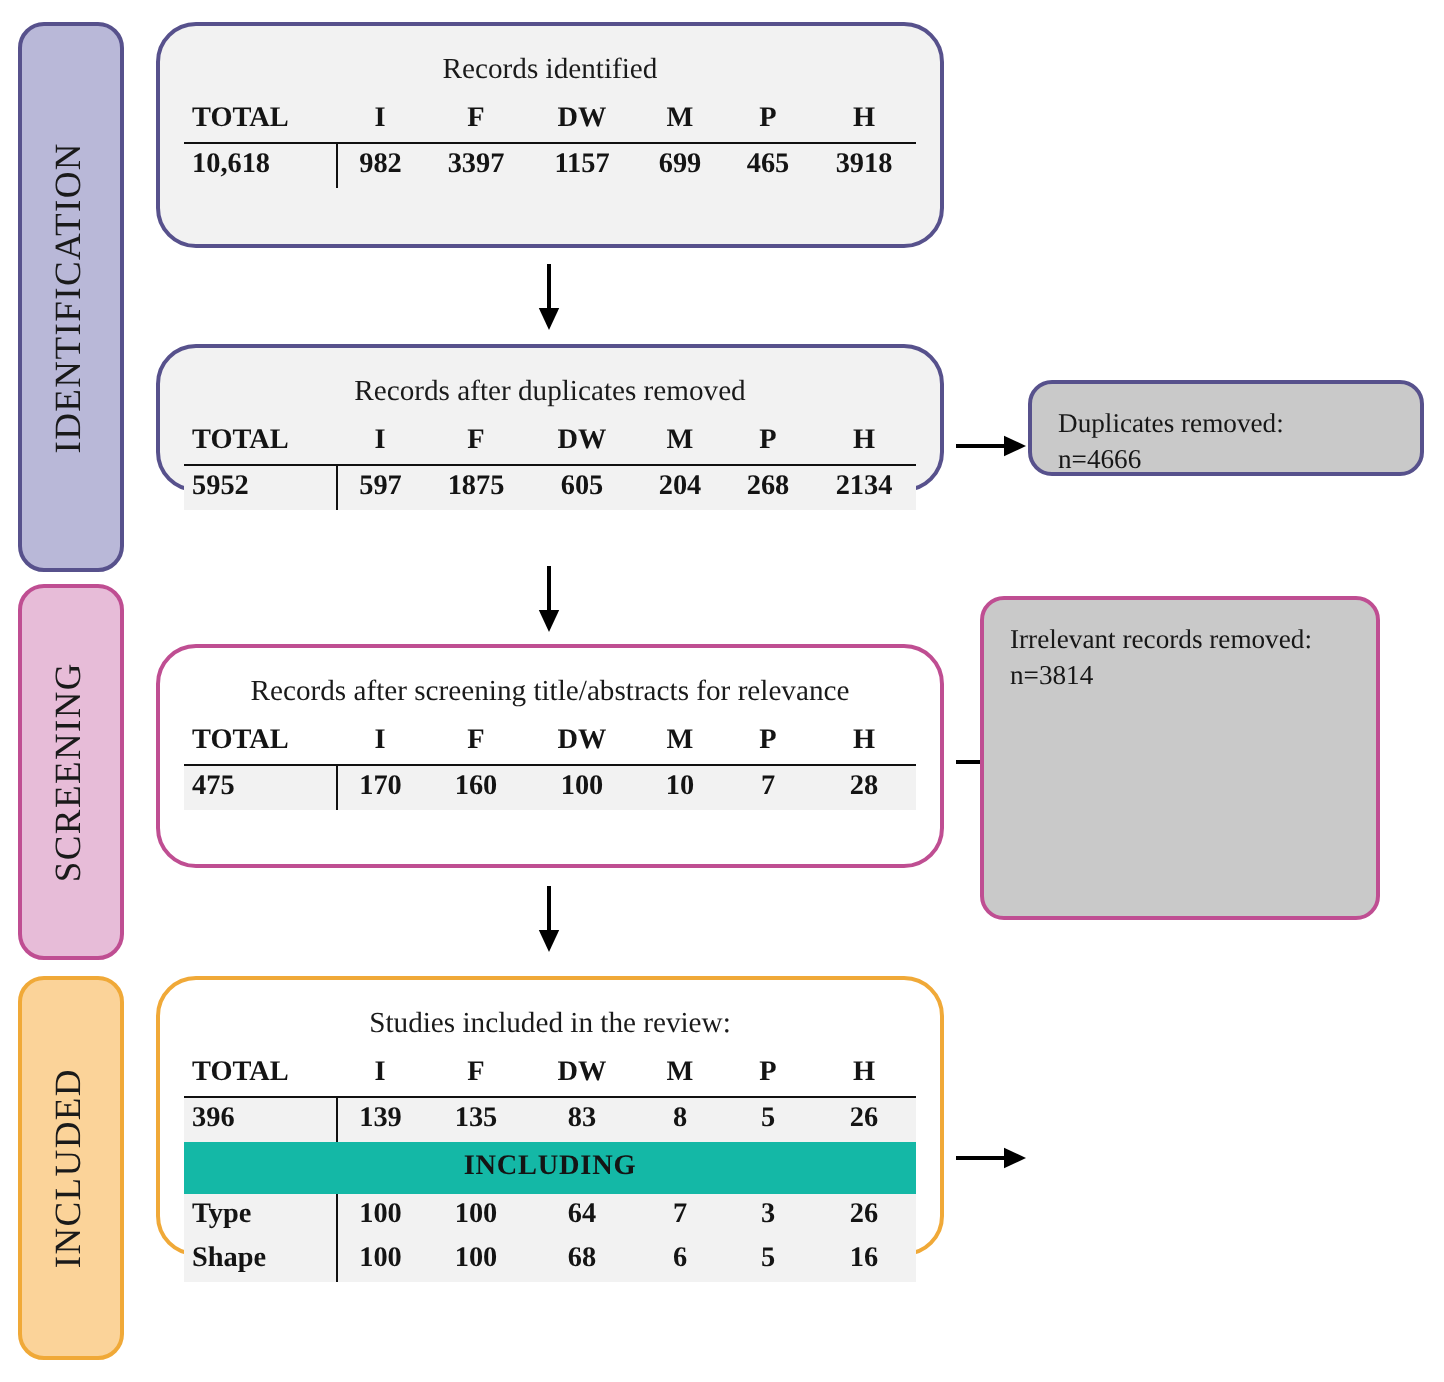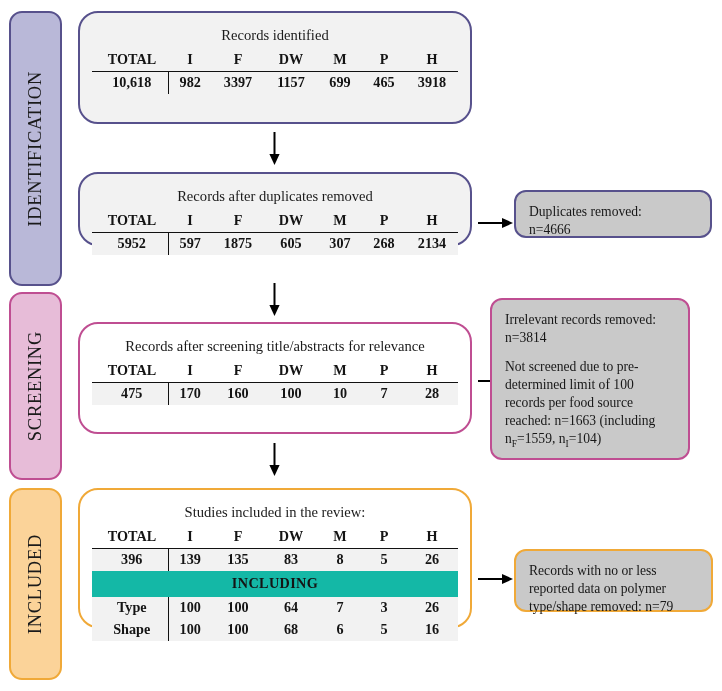--- a/index.html
+++ b/index.html
@@ -70,21 +70,21 @@
   table.flow-table th,
   table.flow-table td {
     font-size: 14.2px;
     text-align: center;
     padding: 2px 0 3px 0;
     font-weight: bold;
     color: #141414;
   }
   table.flow-table th.col-total,
   table.flow-table td.col-total {
-    text-align: center;
+    text-align: left;
     padding-left: 4px;
   }
   table.flow-table thead th {
     border-bottom: 1.6px solid #111;
   }
   table.flow-table tbody tr.data-row {
     background: #f2f2f2;
   }
   table.flow-table tbody tr.data-row td.col-total {
     border-right: 1.6px solid #111;
@@ -201,21 +201,21 @@
           <th>P</th>
           <th>H</th>
         </tr>
       </thead>
       <tbody>
         <tr class="data-row">
           <td class="col-total">5952</td>
           <td>597</td>
           <td>1875</td>
           <td>605</td>
-          <td>307</td>
+          <td>204</td>
           <td>268</td>
           <td>2134</td>
         </tr>
       </tbody>
     </table>
   </div>
 
   <div class="arrow" style="left:478px; top:215px;">
     <svg width="36" height="16" viewBox="0 0 36 16">
       <line x1="0" y1="8" x2="27" y2="8" stroke="#000" stroke-width="2"></line>
@@ -274,21 +274,20 @@
 
   <div class="arrow" style="left:478px; top:373px;">
     <svg width="36" height="16" viewBox="0 0 36 16">
       <line x1="0" y1="8" x2="27" y2="8" stroke="#000" stroke-width="2"></line>
       <polygon points="35,8 24,2.9 24,13.1" fill="#000"></polygon>
     </svg>
   </div>
 
   <div class="side-box" style="left:490px; top:298px; width:200px; height:162px; border-color:#bf4e92;">
     <p>Irrelevant records removed: n=3814</p>
-    <p><span>Not screened due to pre-determined limit of 100 records per food source reached: n=1663 (including n</span><sub>F</sub><span>=1559, n</span><sub>I</sub><span>=104)</span></p>
   </div>
 
   <div class="arrow" style="left:266px; top:443px;">
     <svg width="17" height="34" viewBox="0 0 17 34">
       <line x1="8.5" y1="0" x2="8.5" y2="25" stroke="#000" stroke-width="2"></line>
       <polygon points="8.5,33 3.4,22 13.6,22" fill="#000"></polygon>
     </svg>
   </div>
 
   <div class="flow-box" style="left:78px; top:488px; width:394px; height:140px; background:#ffffff; border-color:#f0a938;">
@@ -349,17 +348,14 @@
     </table>
   </div>
 
   <div class="arrow" style="left:478px; top:571px;">
     <svg width="36" height="16" viewBox="0 0 36 16">
       <line x1="0" y1="8" x2="27" y2="8" stroke="#000" stroke-width="2"></line>
       <polygon points="35,8 24,2.9 24,13.1" fill="#000"></polygon>
     </svg>
   </div>
 
-  <div class="side-box" style="left:514px; top:549px; width:199px; height:63px; border-color:#f0a938;">
-    <p>Records with no or less reported data on polymer type/shape removed: n=79</p>
-  </div>
 
 </div>
 
 </body></html>

